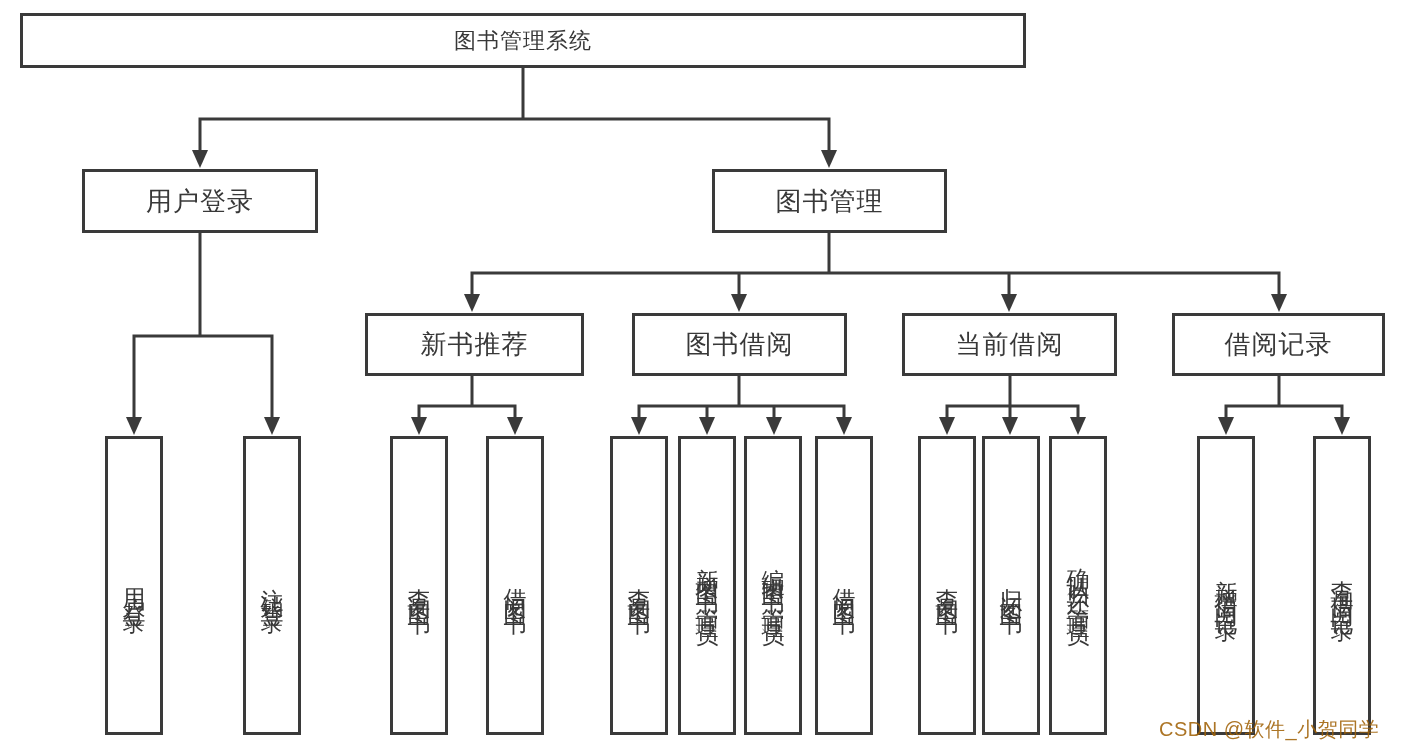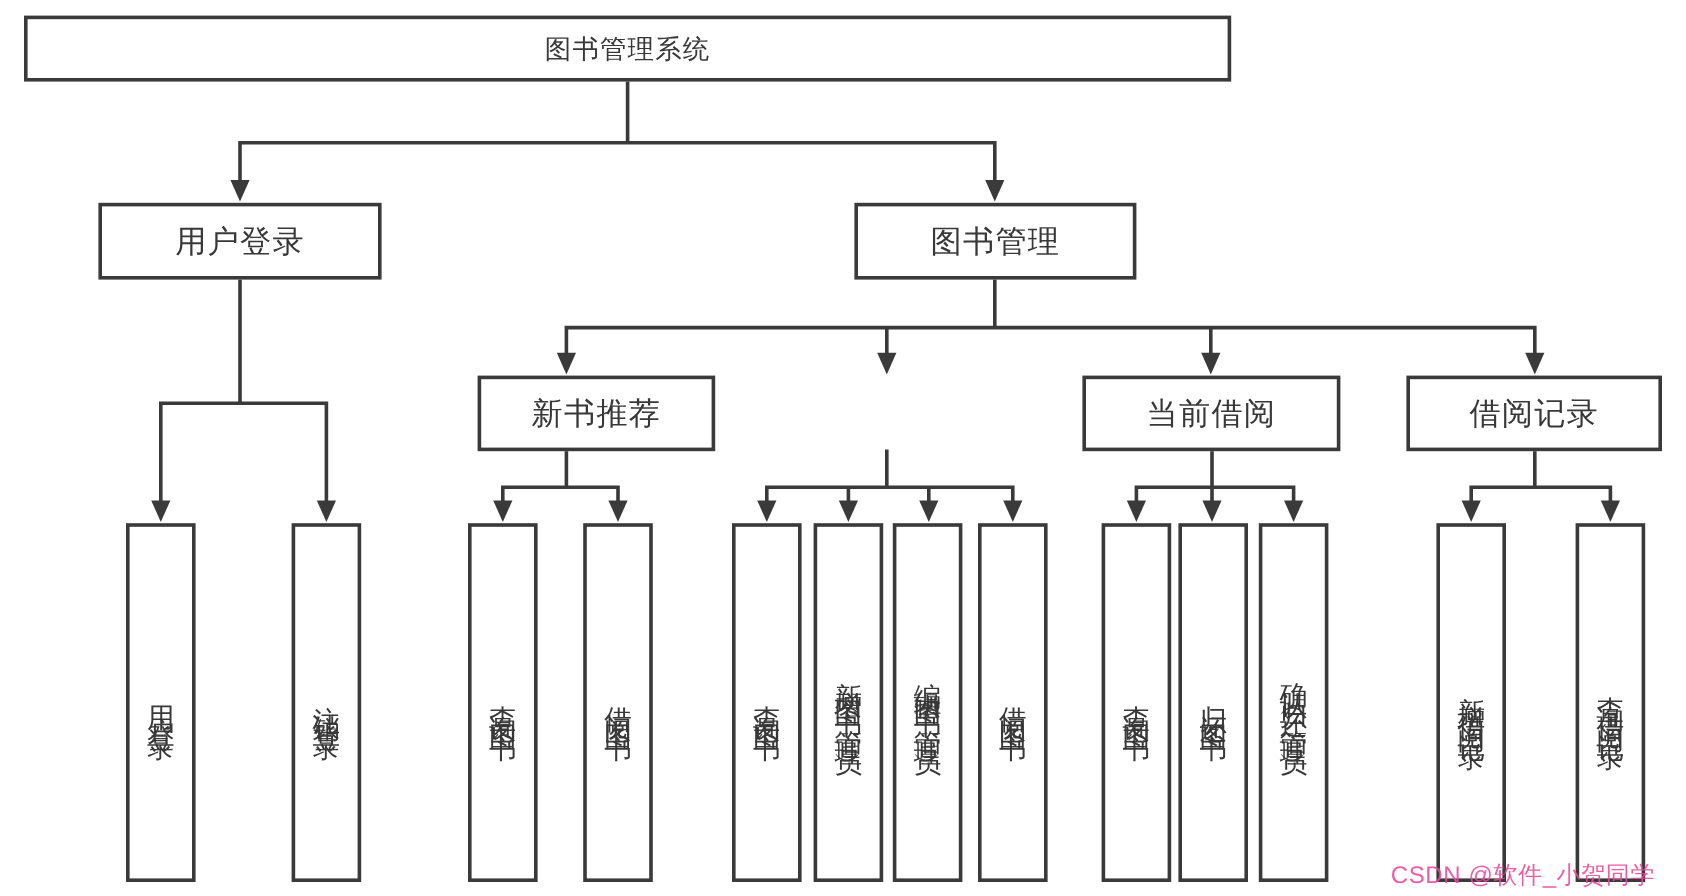--- a/index.html
+++ b/index.html
@@ -47,21 +47,21 @@
     line-height: 1;
     white-space: nowrap;
     color: #383838;
   }
   #watermark {
     position: absolute;
     left: 1159px;
     top: 716px;
     font-size: 20px;
     letter-spacing: 0.5px;
-    color: #ec4899;
+    color: #a16207;
     opacity: 0.88;
     z-index: 5;
     white-space: nowrap;
   }
 </style>
 </head>
 <body>
 
 <div id="canvas">
 
@@ -119,22 +119,25 @@
     <span>图书管理系统</span>
   </div>
 
   <div class="node node-l1" style="left:82px; width:236px;">
     <span>用户登录</span>
   </div>
   <div class="node node-l1" style="left:712px; width:235px;justify-content:center;">
     <span>图书管理</span>
   </div>
 
-  <div class="node node-l2" style="left:365px; width:198px;margin-left:33px;">
+  <div class="node node-l2" style="left:365px; width:219px;">
     <span>新书推荐</span>
+  </div>
+  <div class="node node-l2" style="left:632px; width:215px;">
+    <span>图书借阅</span>
   </div>
   <div class="node node-l2" style="left:902px; width:215px;">
     <span>当前借阅</span>
   </div>
   <div class="node node-l2" style="left:1172px; width:213px;">
     <span>借阅记录</span>
   </div>
 
   <div class="node leaf" style="left:105px;">
     <span class="vtext">用户登录</span>

